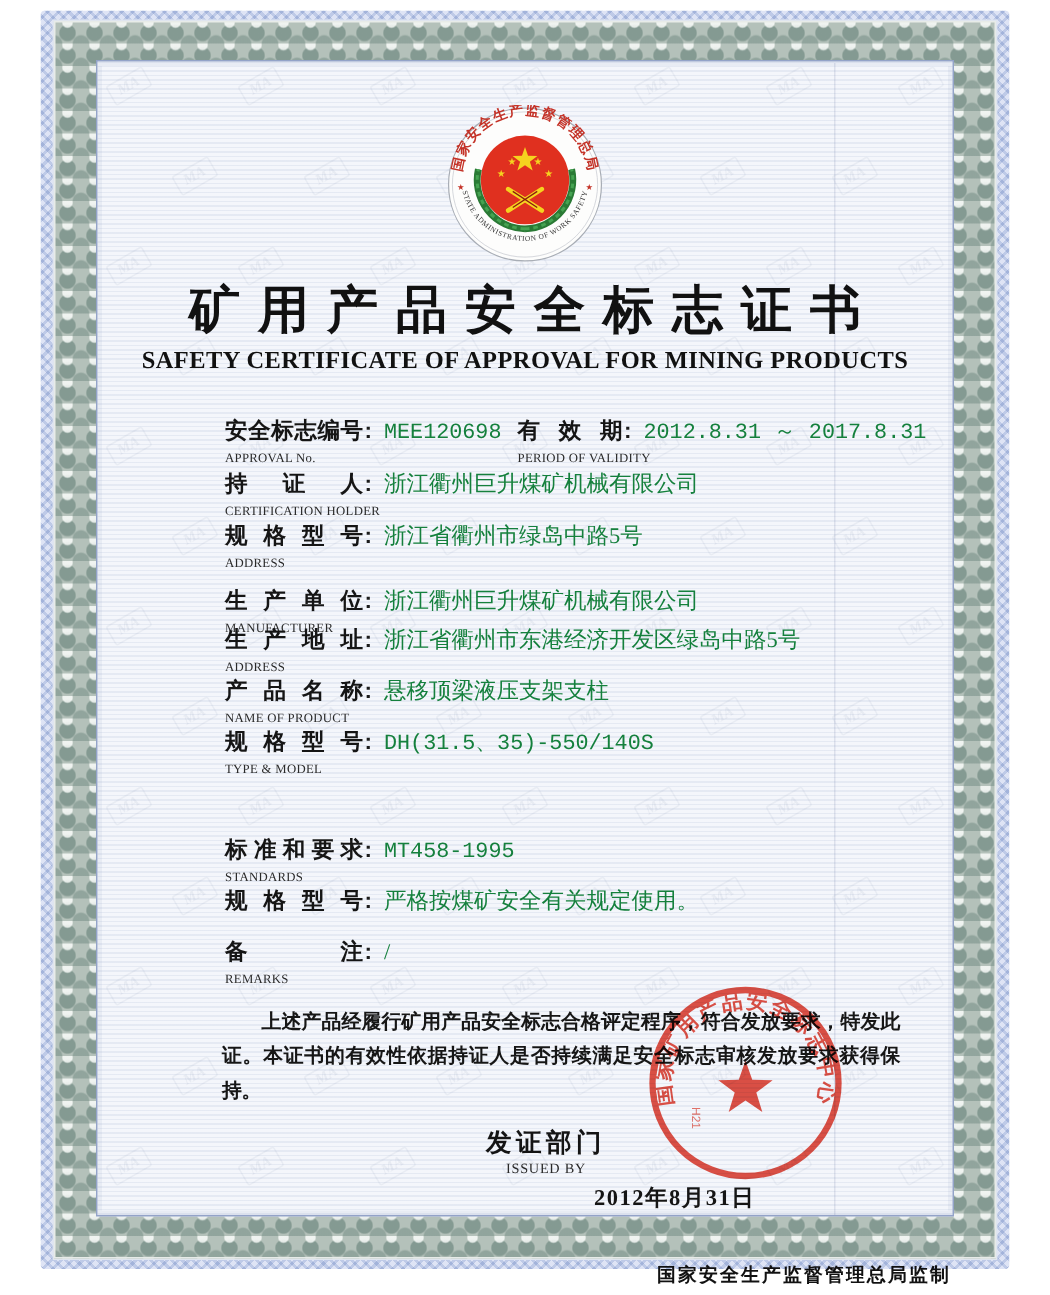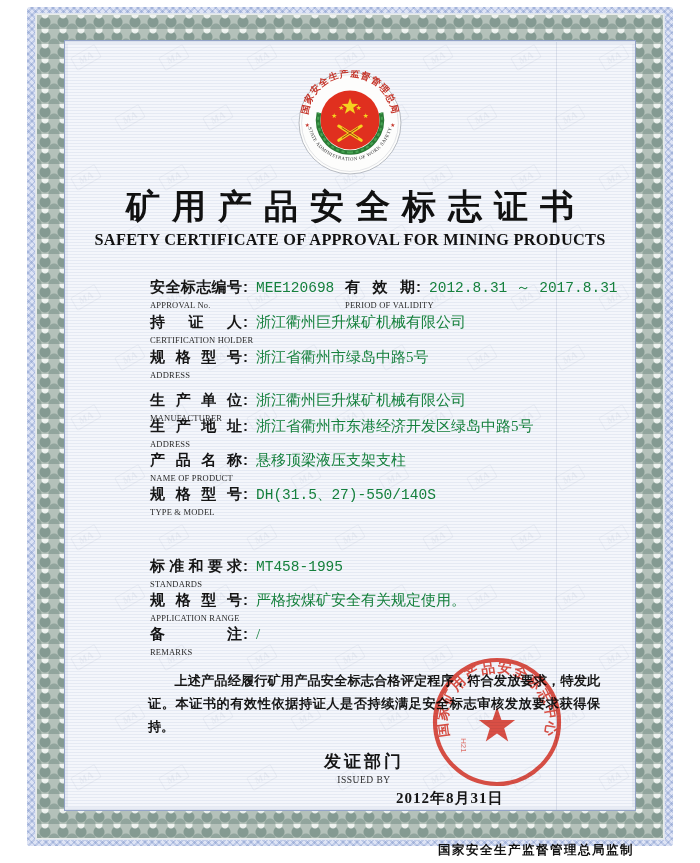--- a/index.html
+++ b/index.html
@@ -255,41 +255,40 @@
         <span class="colon">:</span>
       <span class="val">悬移顶梁液压支架支柱</span>
     </div>
     <div class="en">NAME OF PRODUCT</div>
   </div>
 
   <div class="field" style="top:485px">
     <div class="fl">
       <span class="zh">规格型号</span>
         <span class="colon">:</span>
-      <span class="val mono">DH(31.5、27)-550/140S</span>
+      <span class="val mono">DH(31.5、35)-550/140S</span>
     </div>
     <div class="en">TYPE &amp; MODEL</div>
   </div>
 
   <div class="field" style="top:557px">
     <div class="fl">
       <span class="zh">标准和要求</span>
         <span class="colon">:</span>
       <span class="val mono">MT458-1995</span>
     </div>
     <div class="en">STANDARDS</div>
   </div>
 
   <div class="field" style="top:591px">
     <div class="fl">
       <span class="zh">规格型号</span>
         <span class="colon">:</span>
       <span class="val">严格按煤矿安全有关规定使用。</span>
     </div>
-    <div class="en">APPLICATION RANGE</div>
   </div>
 
   <div class="field" style="top:625px">
     <div class="fl">
       <span class="zh">备注</span>
         <span class="colon">:</span>
       <span class="val">/</span>
     </div>
     <div class="en">REMARKS</div>
   </div>

